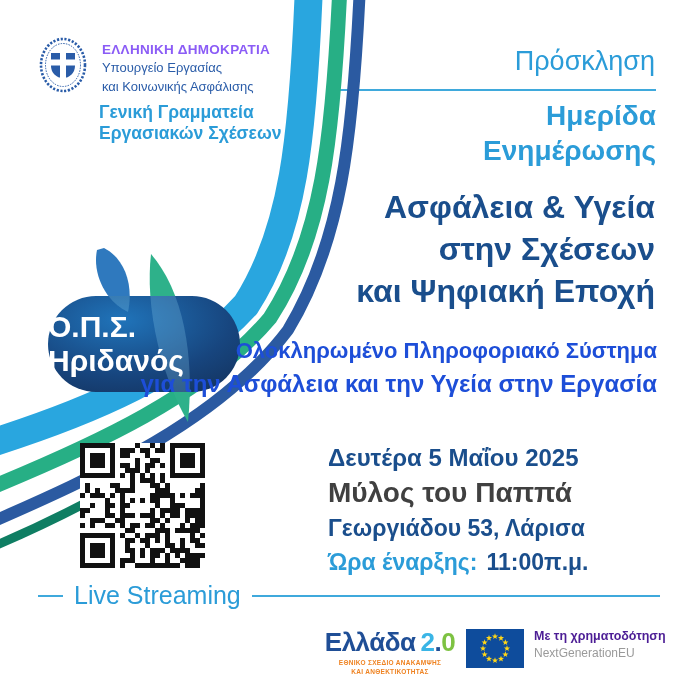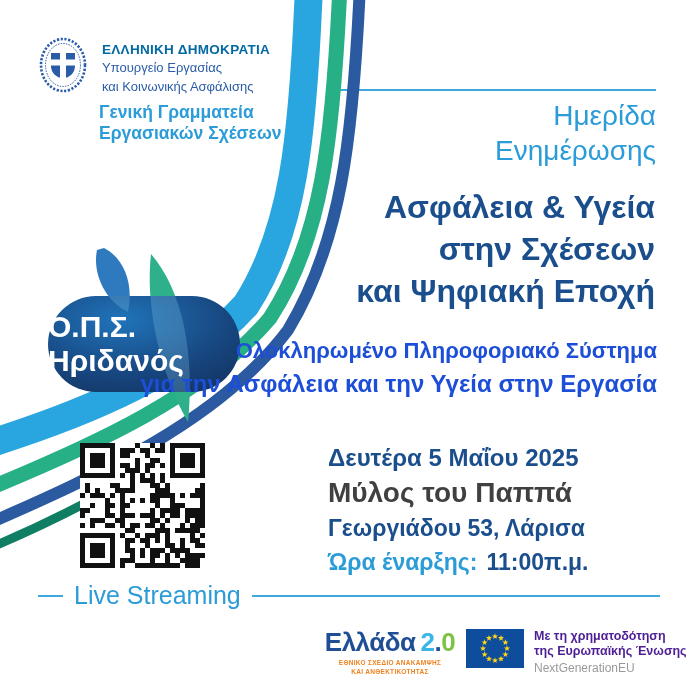--- a/index.html
+++ b/index.html
@@ -6,27 +6,27 @@
   .poster{
     position:relative;width:700px;height:700px;background:#ffffff;overflow:hidden;
     font-family:"Liberation Sans",sans-serif;margin:0 auto;
   }
   .bg{position:absolute;left:0;top:0;width:700px;height:700px;}
 
   
   .gov{position:absolute;left:38px;top:36px;display:flex;gap:14px;}
   .emblem{width:50px;height:58px;}
   .gov-text{padding-top:6px;}
-  .republic{font-size:13.5px;font-weight:bold;color:#0369a1;letter-spacing:.3px;}
+  .republic{font-size:13.5px;font-weight:bold;color:#8b5cf6;letter-spacing:.3px;}
   .ministry{font-size:13px;font-weight:normal;color:#2A5CA8;line-height:1.22;margin-top:3px;}
   .secretariat{position:absolute;left:99px;top:102px;font-size:17.5px;font-weight:bold;color:#2B9CD8;line-height:1.18;}
 
   
   .invite-label{position:absolute;right:45px;top:46px;font-size:27px;color:#2B9CD8;}
-  .event{position:absolute;right:44px;top:98px;text-align:right;font-size:28px;font-weight:normal;color:#2B9CD8;line-height:1.25;}
+  .event{position:absolute;right:44px;top:98px;text-align:right;font-size:28px;font-weight:bold;color:#2B9CD8;line-height:1.25;}
 
   
   .main-title{position:absolute;right:45px;top:187px;text-align:right;font-size:32px;font-weight:bold;color:#1A4E8C;line-height:1.31;}
 
   
   .badge-text{position:absolute;left:48px;top:296px;width:192px;height:96px;display:flex;flex-direction:column;
     align-items:flex-start;justify-content:center;color:#fff;font-weight:bold;font-size:30px;line-height:1.13;text-align:center;}
 
   
   .subtitle{position:absolute;right:43px;top:338px;text-align:right;font-weight:bold;color:#1d4ed8;}
@@ -111,20 +111,21 @@
       <div class="republic">ΕΛΛΗΝΙΚΗ ΔΗΜΟΚΡΑΤΙΑ</div>
       <div class="ministry">Υπουργείο Εργασίας</div>
       <div class="ministry">και Κοινωνικής Ασφάλισης</div>
     </div>
   </div>
   <div class="secretariat">
     <div>Γενική Γραμματεία</div>
     <div>Εργασιακών Σχέσεων</div>
   </div>
 
+  <div class="invite-label">Πρόσκληση</div>
   <div class="event">
     <div>Ημερίδα</div>
     <div>Ενημέρωσης</div>
   </div>
 
   <div class="main-title">
     <div>Ασφάλεια &amp; Υγεία</div>
     <div>στην Σχέσεων</div>
     <div>και Ψηφιακή Εποχή</div>
   </div>
@@ -406,18 +407,17 @@
           <polygon points="29.00,28.30 29.79,30.41 32.04,30.51 30.28,31.92 30.88,34.09 29.00,32.85 27.12,34.09 27.72,31.92 25.96,30.51 28.21,30.41" fill="#FFD617"></polygon>
           <polygon points="23.00,26.69 23.79,28.80 26.04,28.90 24.28,30.31 24.88,32.48 23.00,31.24 21.12,32.48 21.72,30.31 19.96,28.90 22.21,28.80" fill="#FFD617"></polygon>
           <polygon points="18.61,22.30 19.40,24.41 21.65,24.51 19.89,25.92 20.49,28.09 18.61,26.85 16.73,28.09 17.32,25.92 15.56,24.51 17.81,24.41" fill="#FFD617"></polygon>
           <polygon points="17.00,16.30 17.79,18.41 20.04,18.51 18.28,19.92 18.88,22.09 17.00,20.85 15.12,22.09 15.72,19.92 13.96,18.51 16.21,18.41" fill="#FFD617"></polygon>
           <polygon points="18.61,10.30 19.40,12.41 21.65,12.51 19.89,13.92 20.49,16.09 18.61,14.85 16.73,16.09 17.32,13.92 15.56,12.51 17.81,12.41" fill="#FFD617"></polygon>
           <polygon points="23.00,5.91 23.79,8.02 26.04,8.12 24.28,9.52 24.88,11.70 23.00,10.46 21.12,11.70 21.72,9.52 19.96,8.12 22.21,8.02" fill="#FFD617"></polygon>
         </g>
     </svg>
     <div class="eu-text">
       <div class="eu-fund">Με τη χρηματοδότηση</div>
-      <div class="eu-fund">της Ευρωπαϊκής Ένωσης</div>
       <div class="eu-prog">NextGenerationEU</div>
     </div>
   </div>
 
 </div>
 
 </body></html>

